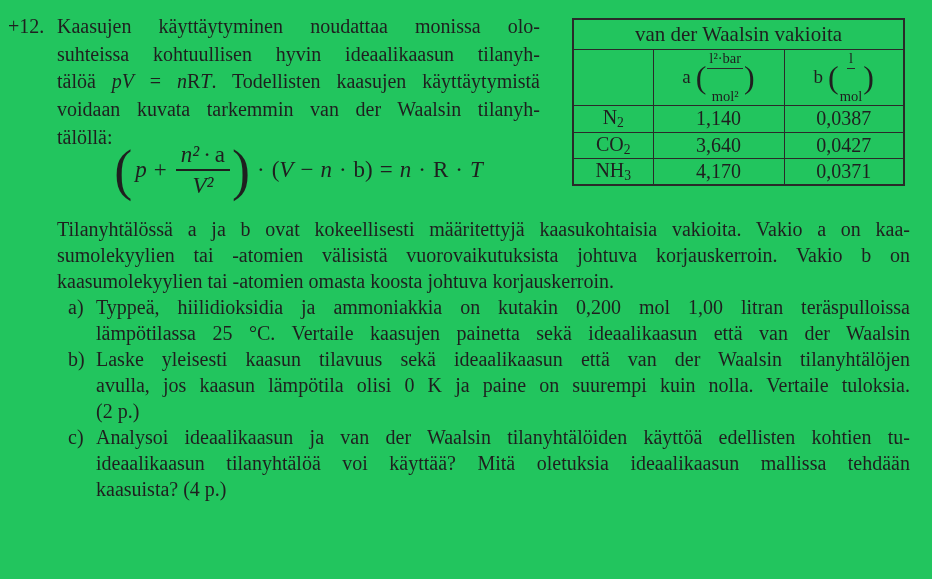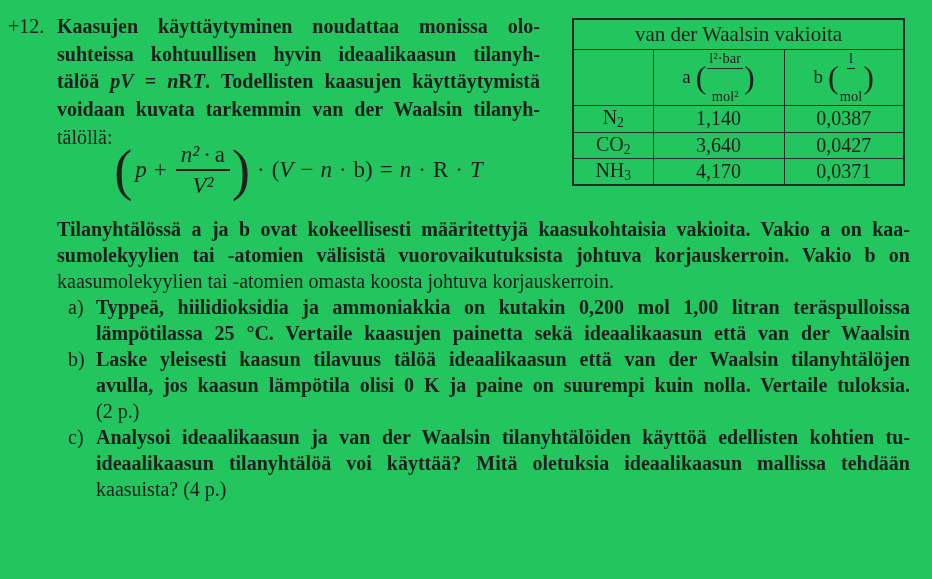--- a/index.html
+++ b/index.html
@@ -8,21 +8,21 @@
     width:932px; height:579px; position:relative; overflow:hidden;
     font-family:"Liberation Serif", serif;
     color:#1f1f1f;
   }
   .page { position:absolute; inset:0; background:#22c55e; }
 
   
   .intro { position:absolute; left:8px; top:13px; width:532px; display:flex; }
   .pnum  { width:49px; font-size:20px; line-height:27.7px; }
   .intro-text { width:483px; font-size:20px; line-height:27.7px; }
-  .jline { text-align:justify; text-align-last:justify;font-weight:bold; }
+  .jline { text-align:justify; text-align-last:justify; }
   .lline { text-align:left; text-align-last:left; }
   .it { font-style:italic; }
 
   
   .formula {
     position:absolute; left:57px; top:142px; width:483px;
     display:flex; align-items:center; justify-content:center;
     font-size:23px;
   }
   .bigp { font-size:54px; line-height:1; font-weight:400; transform:scaleY(1.05); }
@@ -160,21 +160,21 @@
       <div class="marker">a)</div>
       <div class="ilines">
         <div class="jline">Typpeä, hiilidioksidia ja ammoniakkia on kutakin 0,200 mol 1,00 litran teräspulloissa</div>
         <div class="jline">lämpötilassa 25 °C. Vertaile kaasujen painetta sekä ideaalikaasun että van der Waalsin</div>
       </div>
     </div>
 
     <div class="item">
       <div class="marker">b)</div>
       <div class="ilines">
-        <div class="jline">Laske yleisesti kaasun tilavuus tälöä ideaalikaasun että van der Waalsin tilanyhtälöjen</div>
+        <div class="jline">Laske yleisesti kaasun tilavuus sekä ideaalikaasun että van der Waalsin tilanyhtälöjen</div>
         <div class="jline">avulla, jos kaasun lämpötila olisi 0 K ja paine on suurempi kuin nolla. Vertaile tuloksia.</div>
         <div class="lline">(2 p.)</div>
       </div>
     </div>
 
     <div class="item">
       <div class="marker">c)</div>
       <div class="ilines">
         <div class="jline">Analysoi ideaalikaasun ja van der Waalsin tilanyhtälöiden käyttöä edellisten kohtien tu-</div>
         <div class="jline">ideaalikaasun tilanyhtälöä voi käyttää? Mitä oletuksia ideaalikaasun mallissa tehdään</div>

